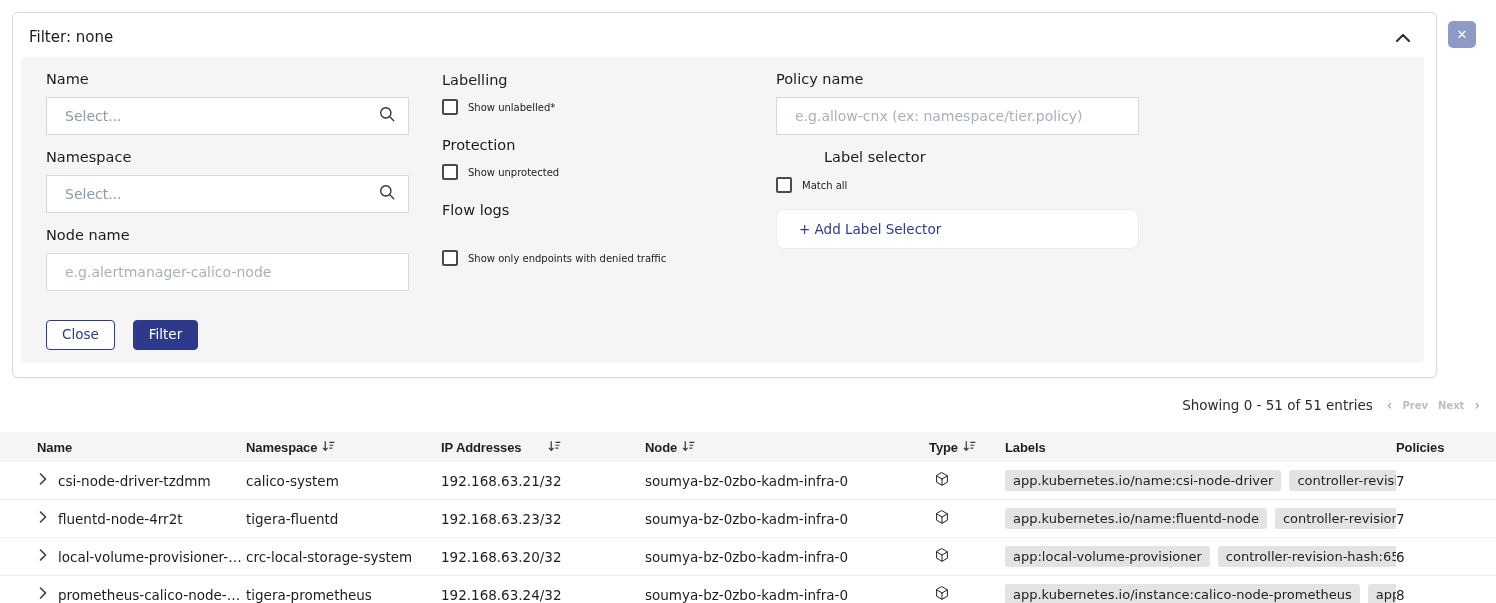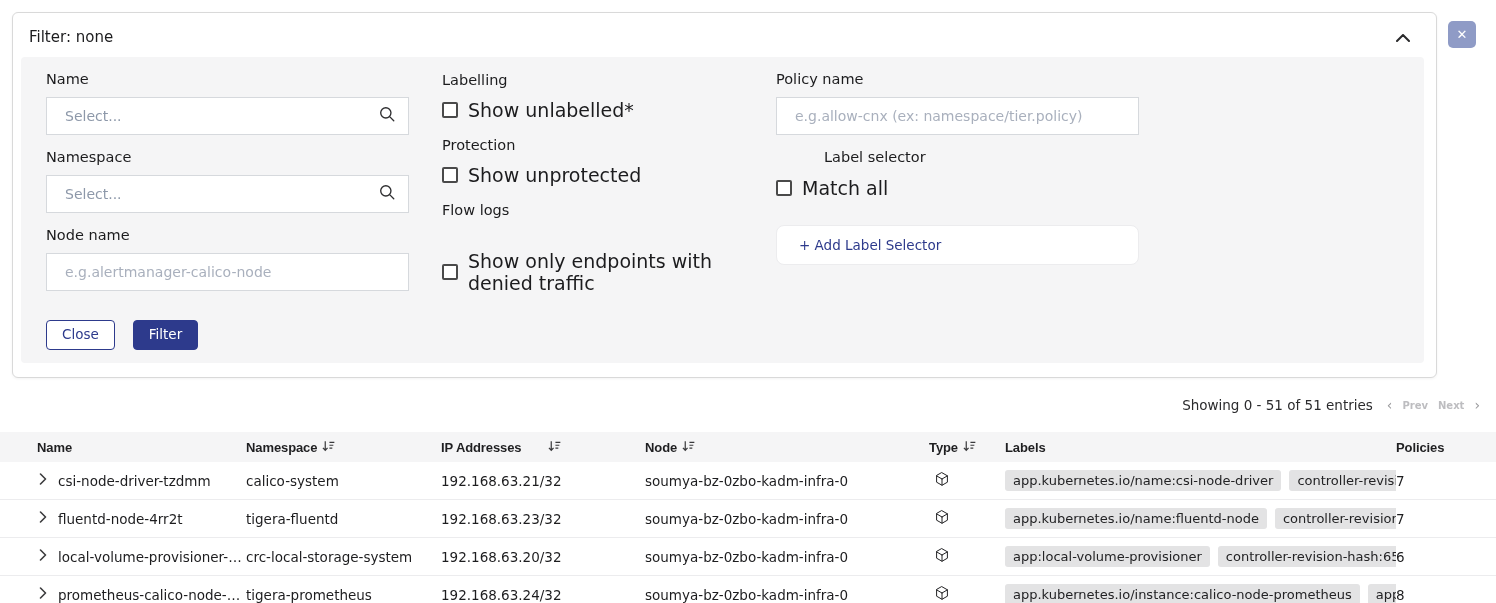--- a/index.html
+++ b/index.html
@@ -31,29 +31,29 @@
     border:1px solid #d6d9dd; border-radius:0; display:flex; align-items:center;
     padding:0 12px 0 18px; }
   .finput input { flex:1; border:none; outline:none; font-size:14px; background:transparent;
     font-family:inherit; color:#1d1d1f; min-width:0; }
   .finput input::placeholder { color:#a9b0bd; }
   .finput.select-style input::placeholder { color:#8d98a9; }
 
   .chk-row { position:absolute; display:flex; align-items:center; gap:10px; }
   .chk { width:16px; height:16px; border:2px solid #4a4a4a; border-radius:2px;
     background:#fff; cursor:pointer; flex:0 0 auto; }
-  .chk-label { font-size:19px; color:#1c1c1e; }
+  .chk-label { font-size:10px; color:#1c1c1e; }
 
   .btn-row { position:absolute; top:263px; left:0; display:flex; gap:18px; }
   .btn { font-family:inherit; font-size:13.5px; border-radius:4px; padding:5px 15px;
     cursor:pointer; line-height:1.3; }
   .btn-outline { background:#fff; border:1.5px solid #2d3a8c; color:#2d3a8c; }
   .btn-solid { background:#2d3a8c; border:1.5px solid #2d3a8c; color:#fff; }
 
-  .add-selector-btn { position:absolute; top:168px; left:0; width:363px; height:40px;
+  .add-selector-btn { position:absolute; top:152px; left:0; width:363px; height:40px;
     background:#fff; border:1px solid #ececee; border-radius:8px; text-align:left;
     padding:0 22px; font-size:13.5px; color:#2d3a8c; font-family:inherit; cursor:pointer; }
 
   
   .pagination { position:absolute; top:397px; right:16px; display:flex; align-items:center; gap:14px; }
   .page-summary { font-size:13.5px; color:#2b2b2d; }
   .pager { display:flex; align-items:center; gap:10px; }
   .pager .chev { color:#9b9b9e; font-size:14px; line-height:1; cursor:default; }
   .pager .pbtn { font-size:10px; font-weight:bold; color:#bdbdc0; background:none; border:none;
     font-family:inherit; cursor:default; }

